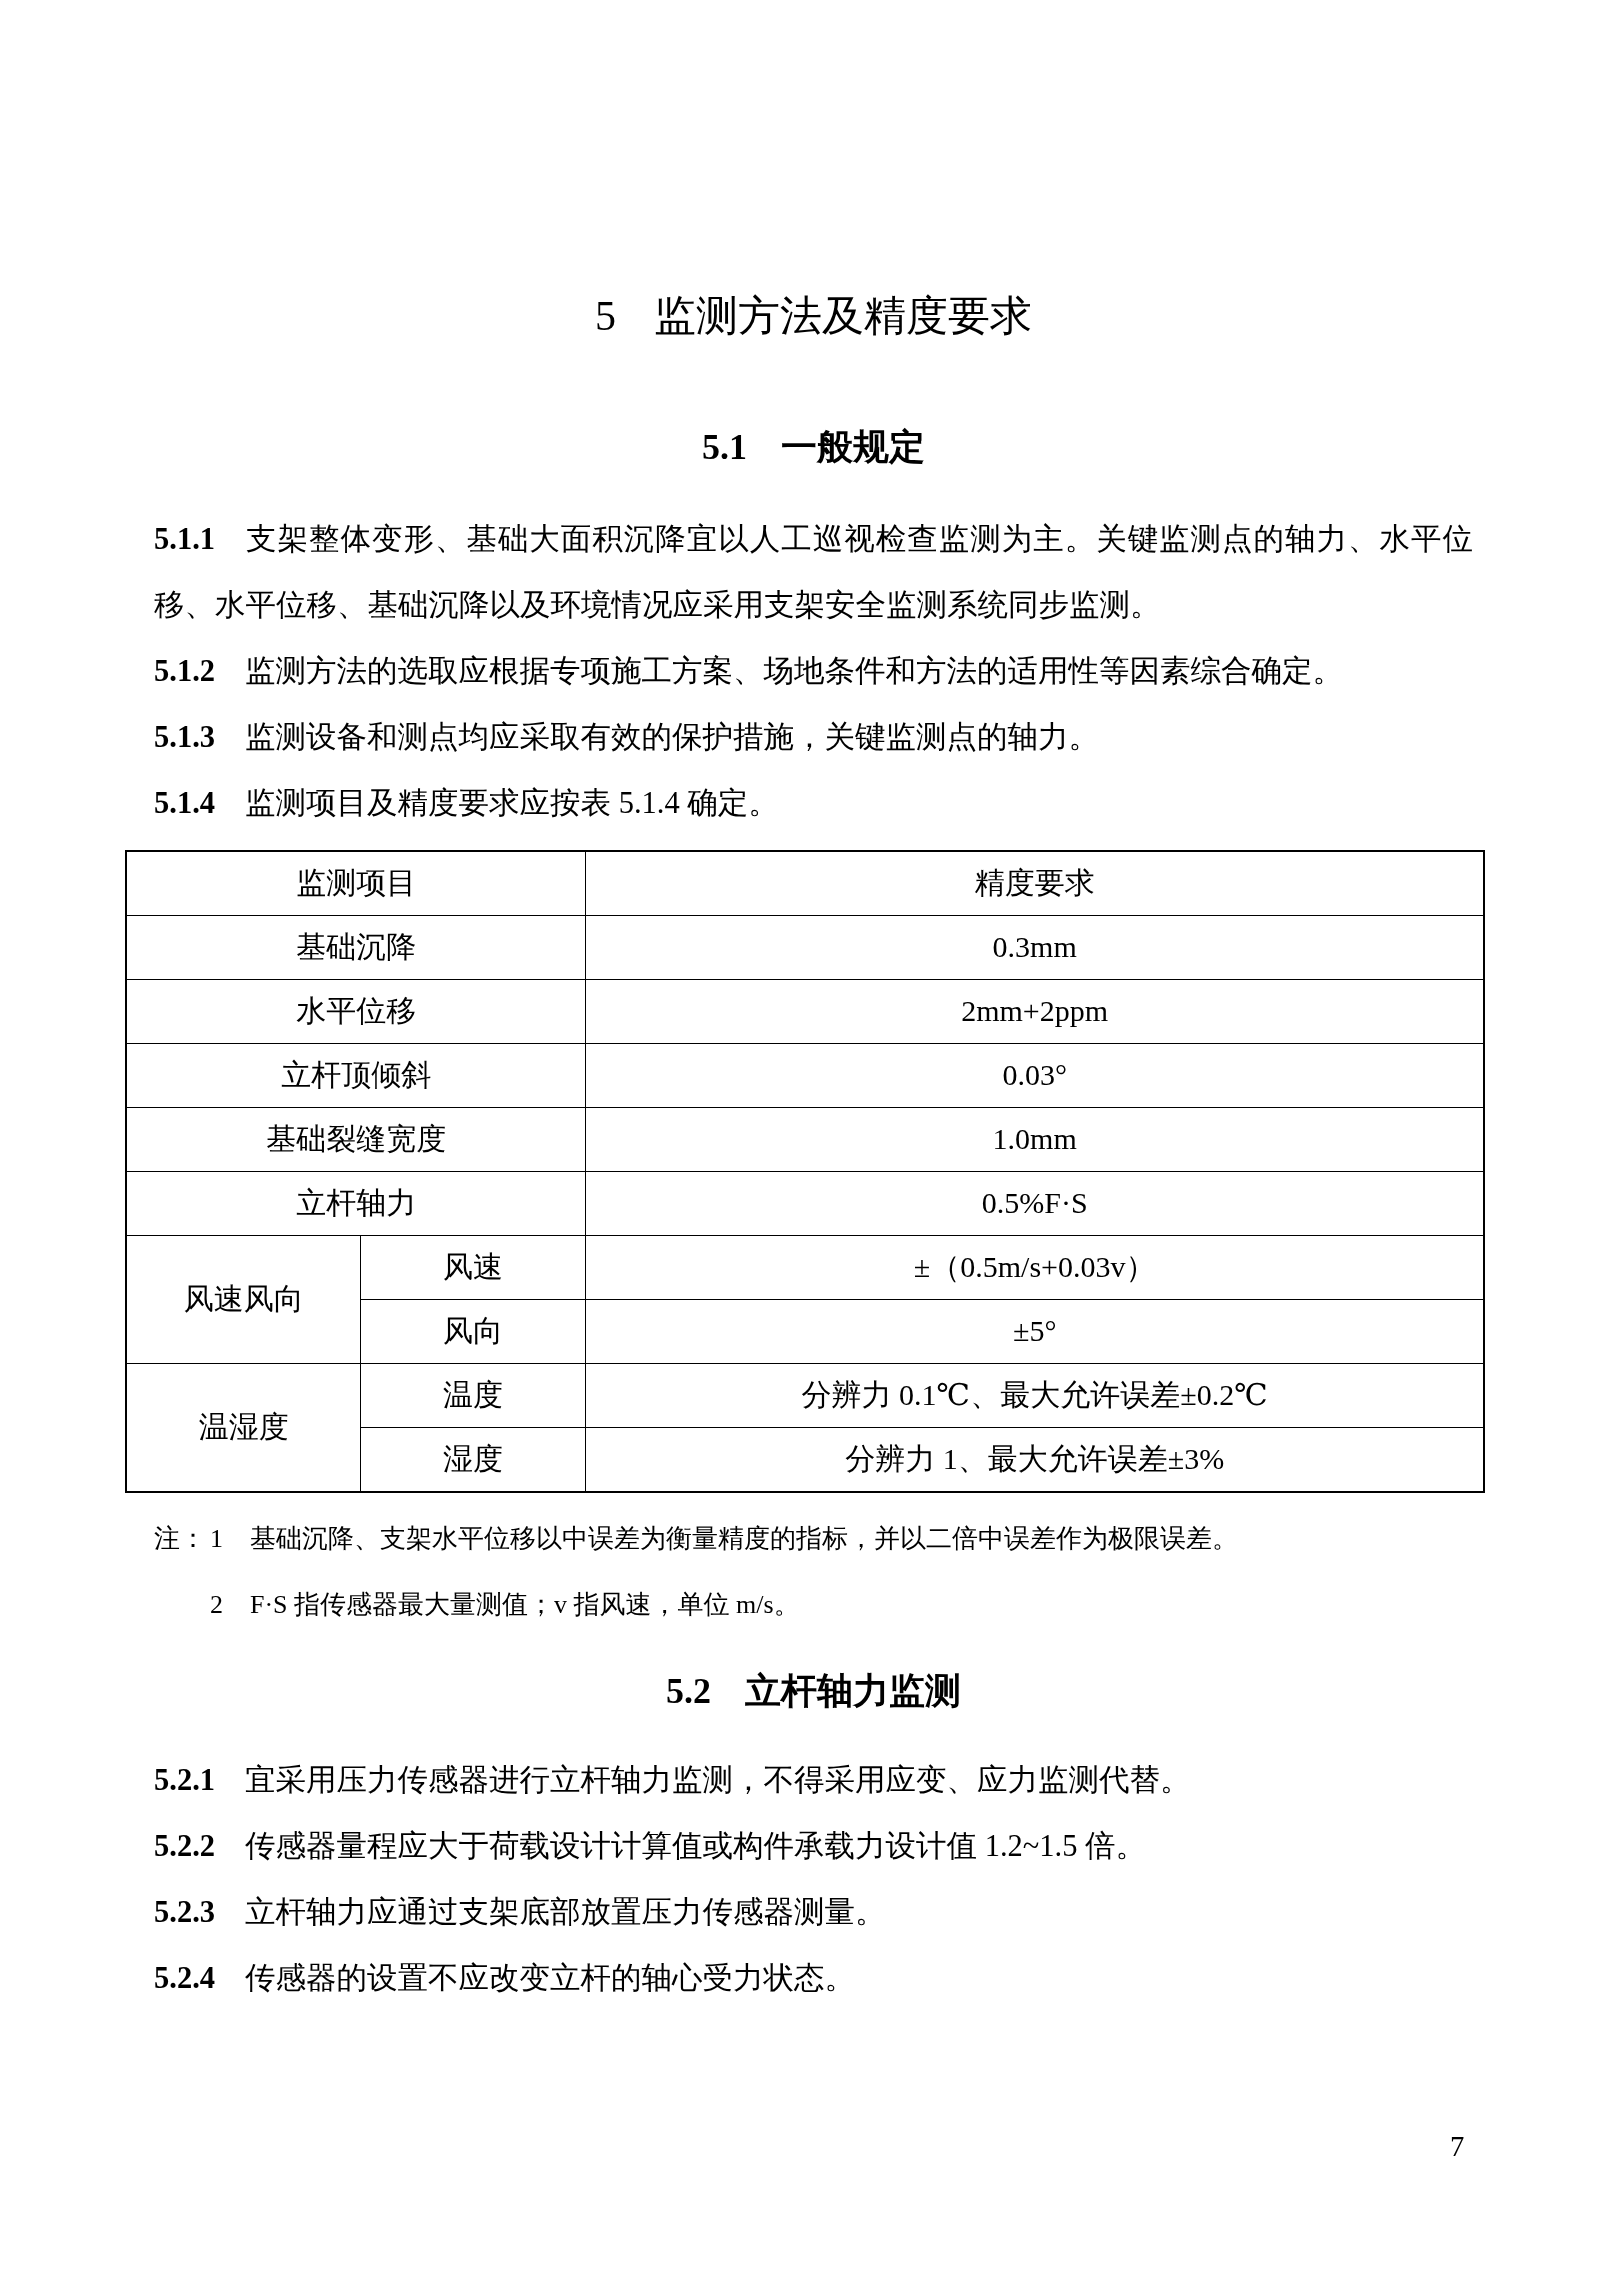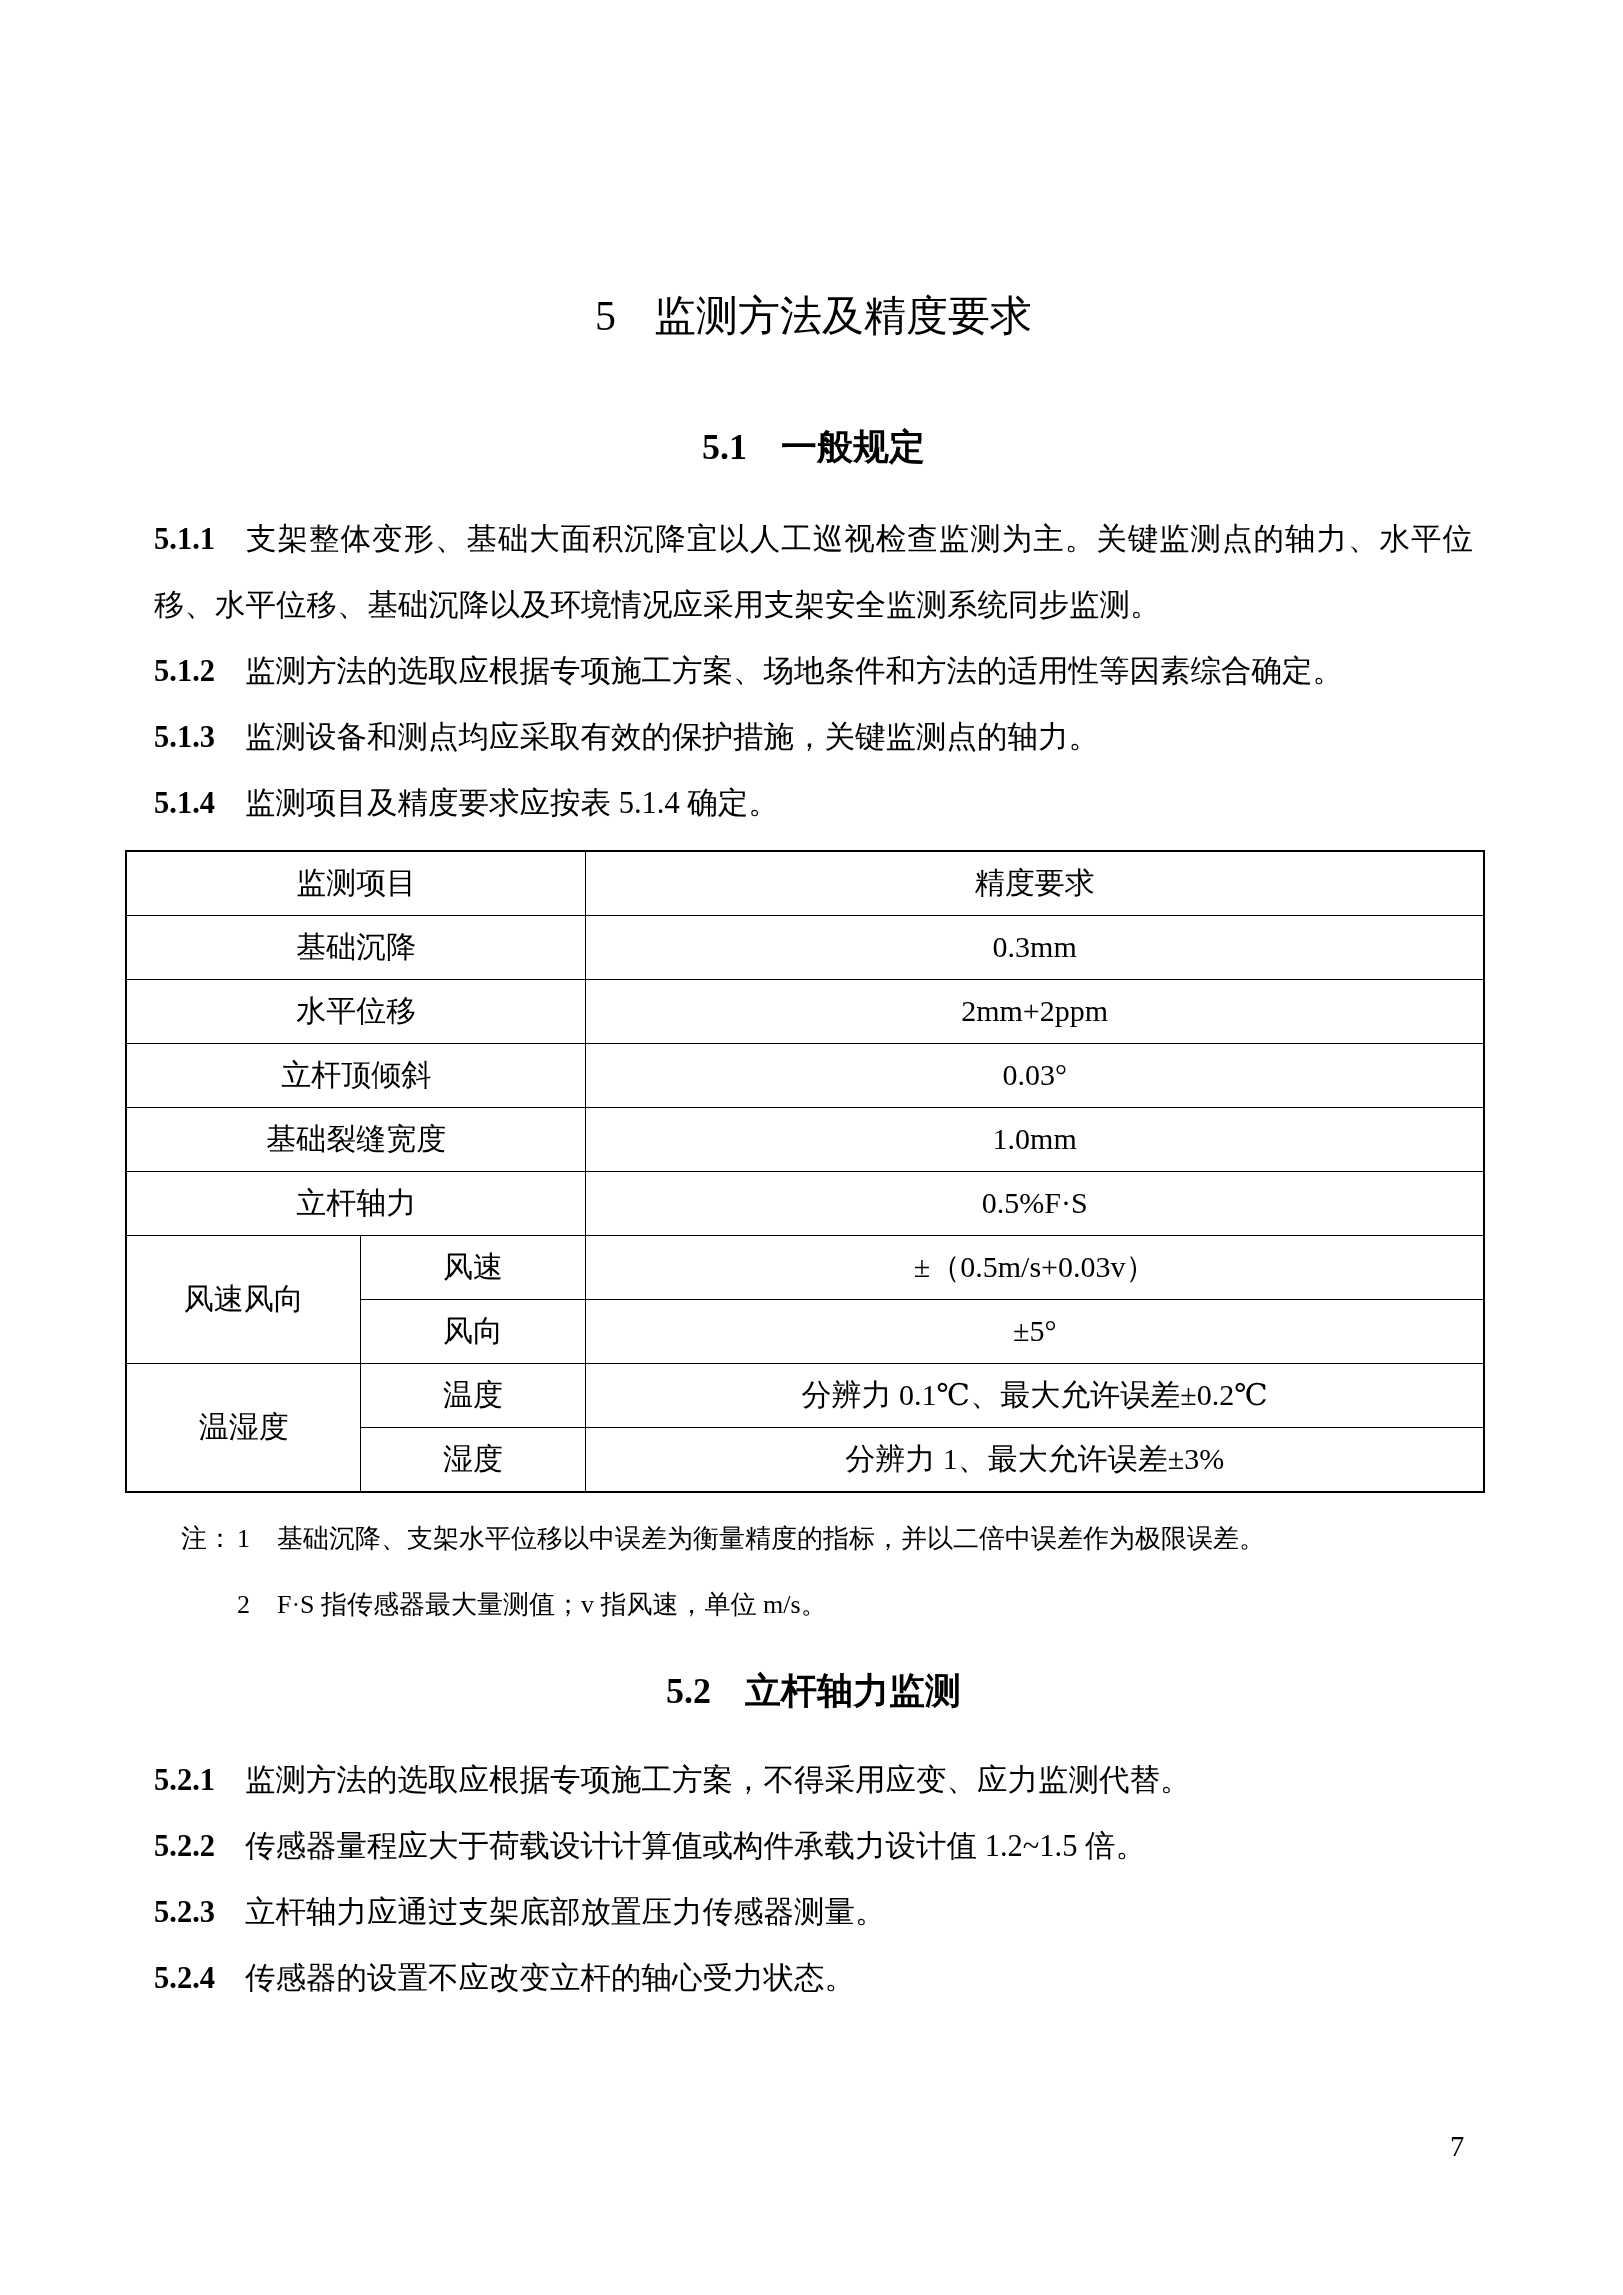--- a/index.html
+++ b/index.html
@@ -76,21 +76,20 @@
     height: 63px;
     text-align: center;
     vertical-align: middle;
     font-size: 30px;
     padding: 0;
     overflow: hidden;
   }
   
   .notes {
     margin-top: 28.6px;
-    margin-left: 27px;
     font-size: 26px;
   }
   .note {
     line-height: 36px;
     margin: 0 0 30px 0;
     white-space: nowrap;
   }
   .note-label { display: inline-block; width: 56px; }
   .note-no    { display: inline-block; width: 40px; }
   
@@ -191,21 +190,21 @@
       <span class="note-label"></span><span class="note-no">2</span><span>F·S 指传感器最大量测值；v 指风速，单位 m/s。</span>
     </p>
   </div>
 
   <h2 class="section-heading" id="heading-5-2">
     <span class="num">5.2</span><span>立杆轴力监测</span>
   </h2>
 
   <div class="para-block-2">
     <p class="para">
-      <span class="para-num">5.2.1</span><span>监测方法的选取应根据专项施工方案，不得采用应变、应力监测代替。</span>
+      <span class="para-num">5.2.1</span><span>宜采用压力传感器进行立杆轴力监测，不得采用应变、应力监测代替。</span>
     </p>
     <p class="para">
       <span class="para-num">5.2.2</span><span>传感器量程应大于荷载设计计算值或构件承载力设计值 1.2~1.5 倍。</span>
     </p>
     <p class="para">
       <span class="para-num">5.2.3</span><span>立杆轴力应通过支架底部放置压力传感器测量。</span>
     </p>
     <p class="para">
       <span class="para-num">5.2.4</span><span>传感器的设置不应改变立杆的轴心受力状态。</span>
     </p>

